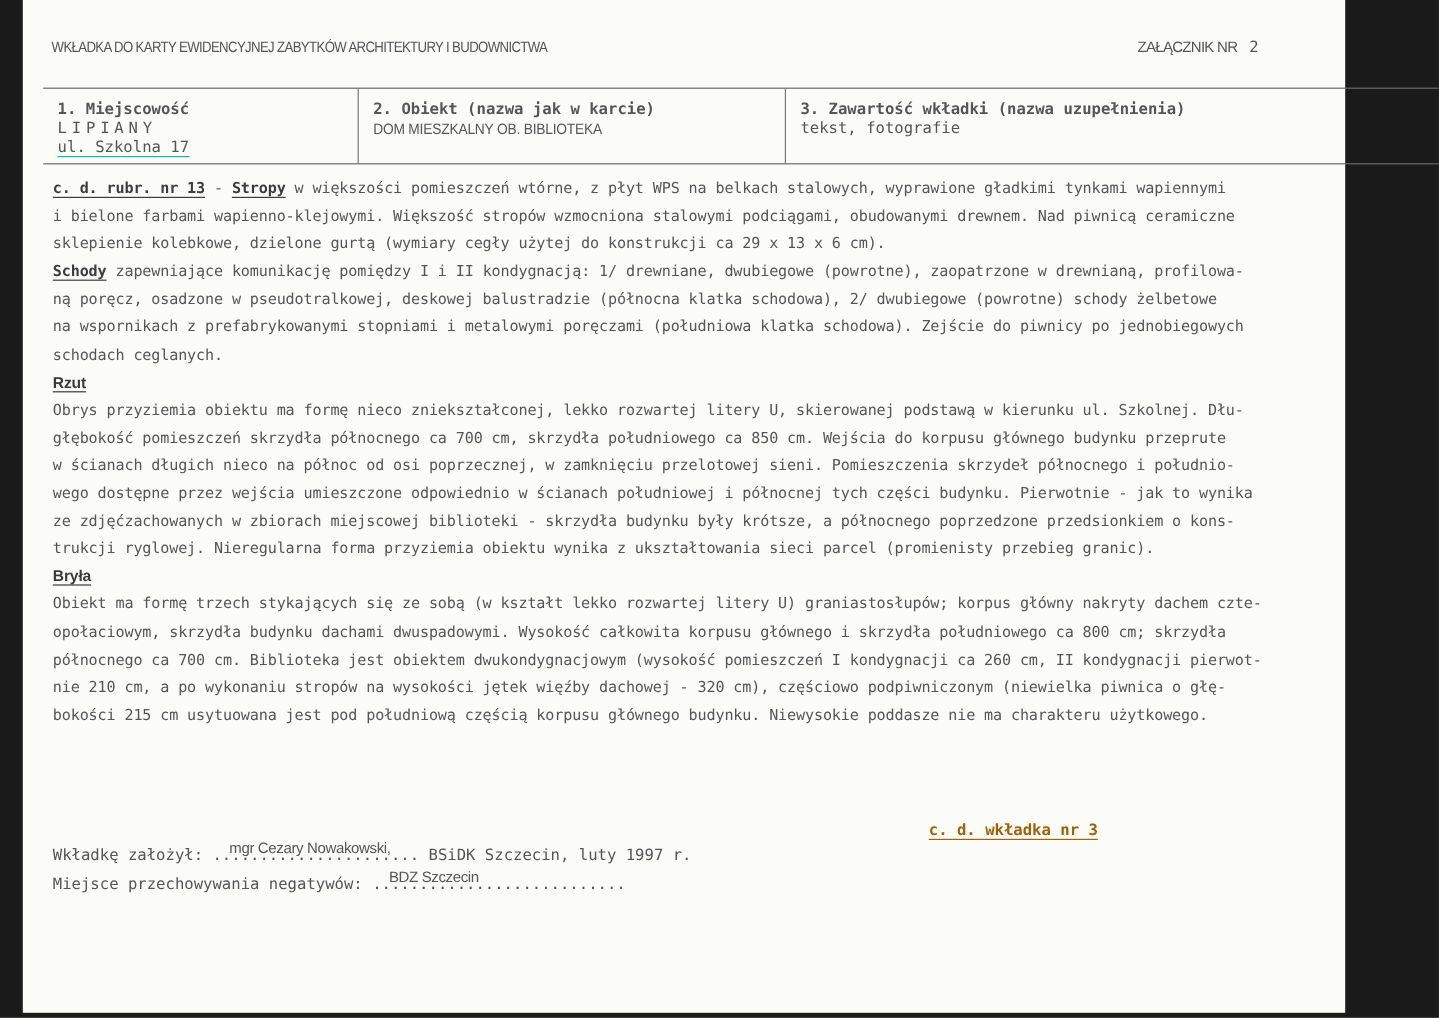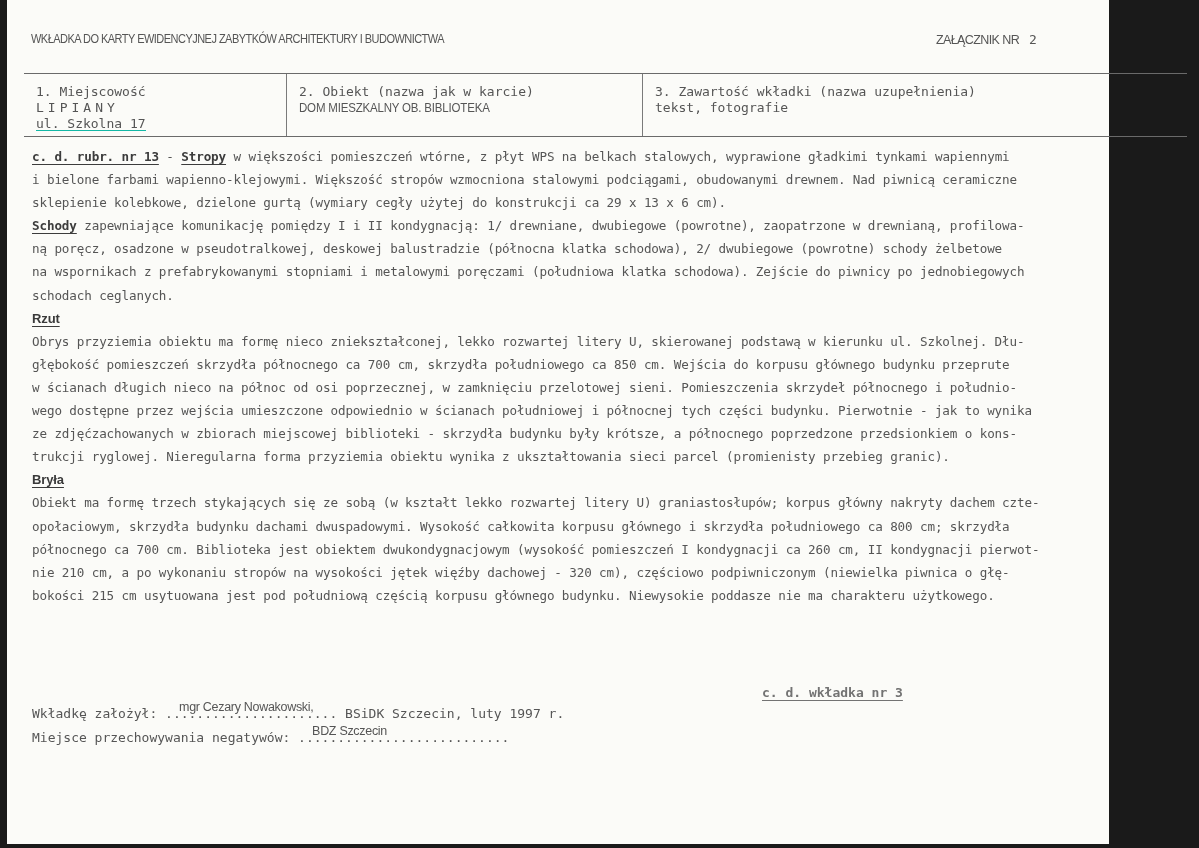--- a/index.html
+++ b/index.html
@@ -8,21 +8,21 @@
       background: #1a1a1a;
     }
     body {
       width: 1199px;
       height: 848px;
       overflow: hidden;
       position: relative;
     }
     .page {
       position: absolute;
-      left: 7px;
+      left: 19px;
       top: 0;
       width: 1102px;
       height: 844px;
       background: #fbfbf8;
       color: #4a4a4a;
       font-family: "DejaVu Sans Mono", "Liberation Mono", monospace;
     }
     .header-row {
       position: absolute;
       top: 32px;
@@ -65,21 +65,21 @@
       padding: 10px 0 0 12px;
       box-sizing: border-box;
       font-size: 13px;
       line-height: 16px;
       color: #555;
     }
     .cell + .cell { border-left: 1px solid #7a7a7a; }
     .cell-1 { width: 262px; }
     .cell-2 { width: 356px; }
     .cell-3 { flex: 1; }
-    .cell .label { display: block; white-space: nowrap; }
+    .cell .label { display: block; white-space: nowrap; font-weight: bold; }
     .cell .value { display: block; white-space: nowrap; }
     .cell .value.spaced { letter-spacing: 4px; font-size: 13px; }
     .cell .value.caps {
       font-family: "Liberation Sans", sans-serif;
       font-size: 12.5px;
       letter-spacing: -0.2px;
       transform: scaleX(0.92);
       transform-origin: left;
     }
     .cell .value.underline { border-bottom: 1px solid #14b8a6; display: inline-block; line-height: 13px; }
@@ -113,21 +113,21 @@
       font-weight: bold;
       font-size: 13px;
       margin-top: 32px;
     }
     .continued {
       position: absolute;
       top: 685px;
       left: 755px;
       font-size: 13px;
       font-weight: bold;
-      color: #737373;
+      color: #a16207;
       text-decoration: underline;
       text-underline-offset: 3px;
     }
     .sign-row {
       position: absolute;
       left: 25px;
       font-size: 13px;
       color: #555;
       white-space: nowrap;
     }

